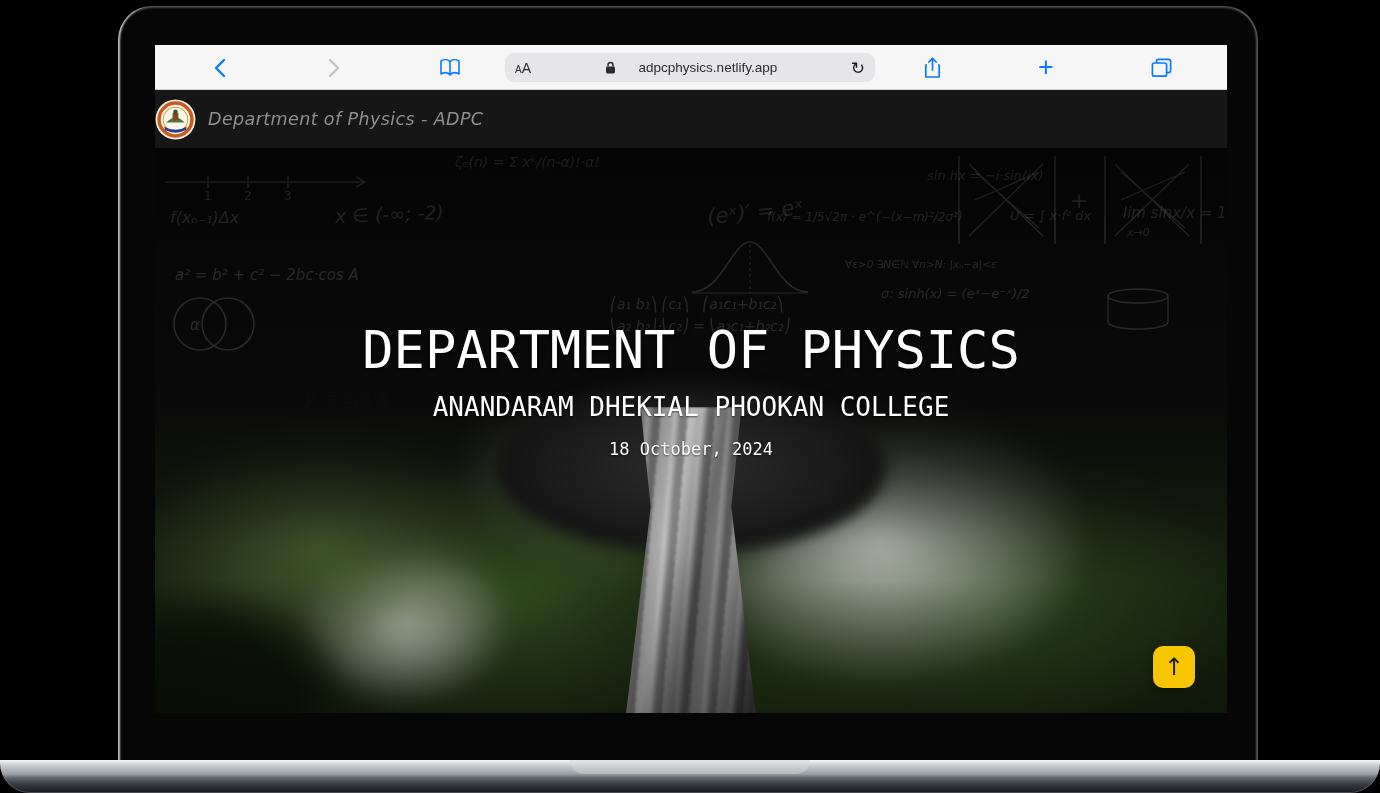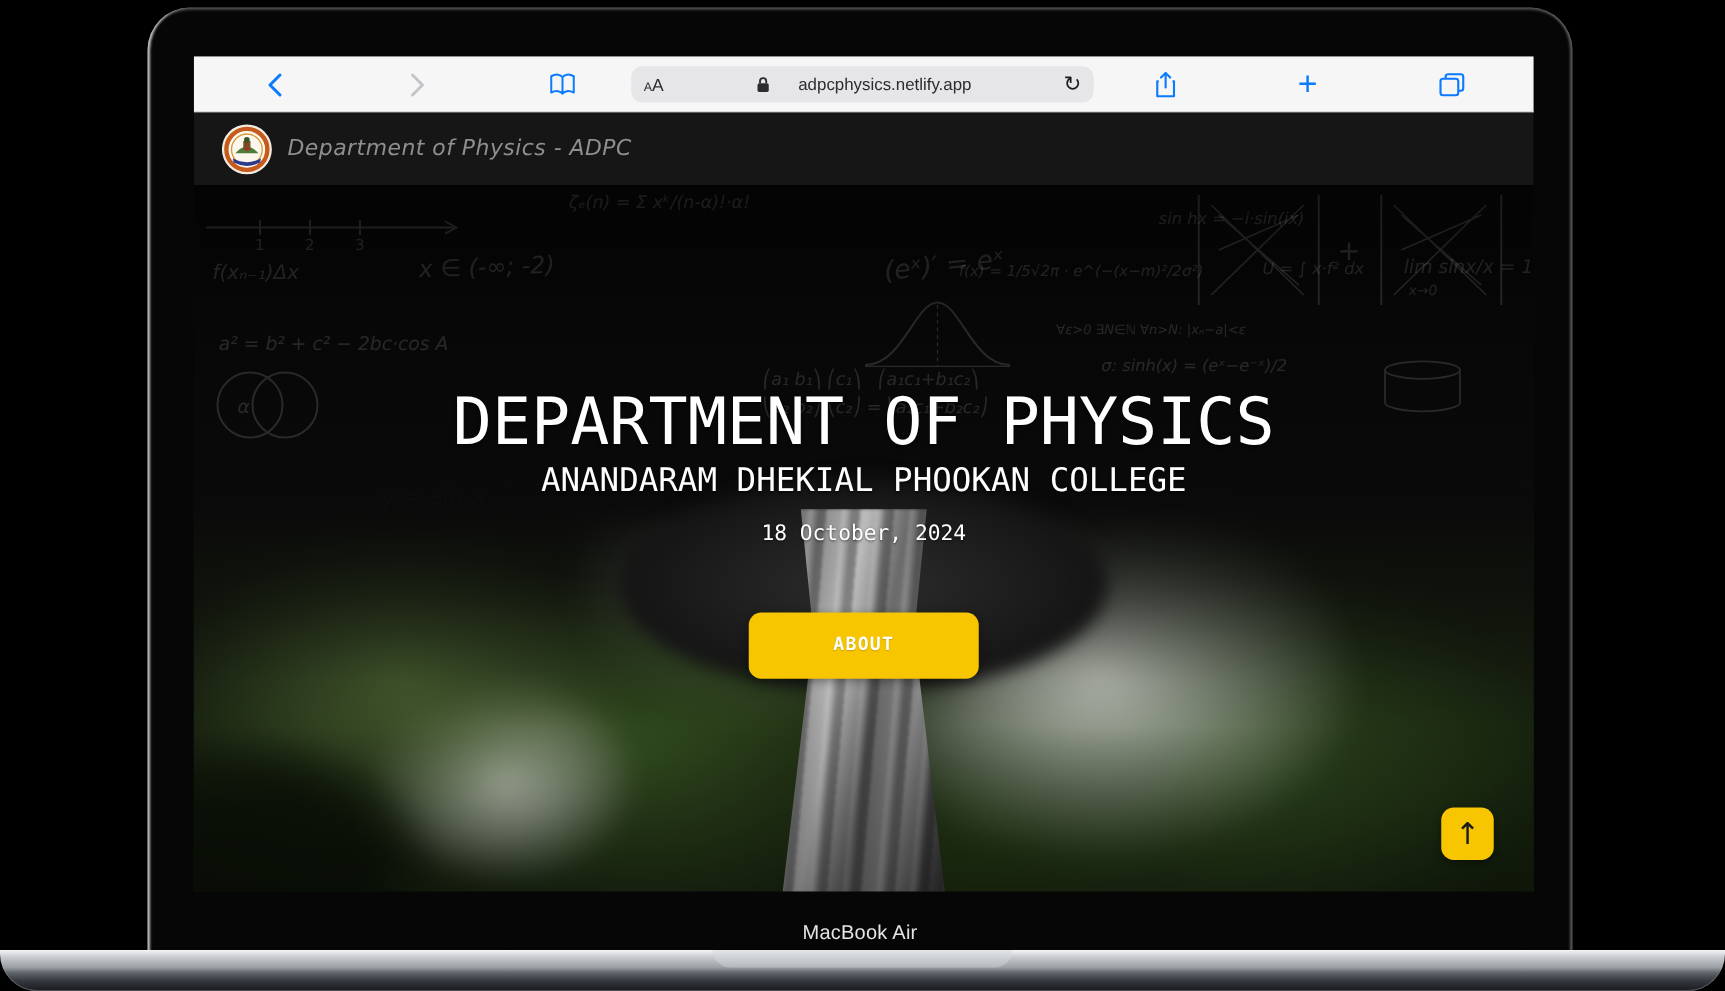--- a/index.html
+++ b/index.html
@@ -54,21 +54,21 @@
   .aa { display:flex; align-items:baseline; color:#2c2c2e; }
   .aa .a1 { font-size:10px; } .aa .a2 { font-size:14px; }
   .url-center { flex:1; display:flex; align-items:center; justify-content:center; gap:23px; }
   .url-text { font-size:13.5px; color:#2c2c2e; }
   .reload { font-size:17px; color:#1c1c1e; font-family:"DejaVu Sans",sans-serif; }
   .plus-glyph { font-size:27px; font-weight:300; color:#0a7aff; line-height:1; }
 
   
   .site-header {
     position:relative; width:100%; height:58px; background:#161616;
-    display:flex; align-items:center; padding-left:22px; gap:12px; z-index:10;
+    display:flex; align-items:center; gap:12px; z-index:10;
   }
   .logo { width:41px; height:41px; border-radius:50%; overflow:hidden; flex:0 0 auto; }
   .site-title {
     color:#8f8f8f; font-size:17.5px; font-style:italic; letter-spacing:.4px;
     font-family:"DejaVu Sans", sans-serif;
   }
 
   
   .hero { position:relative; width:100%; height:565px; overflow:hidden;
           background:linear-gradient(#050505, #0b0b0b 55%, #0d0f0a); }
@@ -116,26 +116,26 @@
     filter:blur(1.3px);
   }
 
   .hero-shade {
     position:absolute; inset:0; z-index:4; pointer-events:none;
     background:
       radial-gradient(130% 110% at 50% 38%, transparent 55%, rgba(0,0,0,.48) 100%),
       linear-gradient(180deg, rgba(0,0,0,.30), transparent 22%, transparent 70%, rgba(0,0,0,.35));
   }
 
-  .hero-text { position:absolute; left:0; right:0; top:160px; z-index:5;
+  .hero-text { position:absolute; left:0; right:0; top:172px; z-index:5;
                text-align:center; color:#fff;
                font-family:"DejaVu Sans Mono", monospace; }
   .hero-title { font-size:52px; font-weight:400; letter-spacing:0;
                 text-shadow:0 2px 3px rgba(0,0,0,.55); }
-  .hero-subtitle { font-size:26px; margin-top:2px; text-shadow:0 1px 2px rgba(0,0,0,.55); }
+  .hero-subtitle { font-size:26px; margin-top:12px; text-shadow:0 1px 2px rgba(0,0,0,.55); }
   .hero-date { font-size:17px; margin-top:17px; text-shadow:0 1px 2px rgba(0,0,0,.55); }
 
   .hero-buttons { position:absolute; left:0; right:0; top:342px; z-index:5;
                   display:flex; justify-content:center; gap:10px; }
   .btn {
     width:184px; height:53px; background:#f7c600; border:none; border-radius:10px;
     color:#fff; font-family:"DejaVu Sans Mono", monospace; font-size:14.5px;
     font-weight:bold; letter-spacing:1px; cursor:pointer;
     display:flex; align-items:center; justify-content:center;
     box-shadow:0 2px 8px rgba(0,0,0,.35); text-shadow:0 1px 1px rgba(0,0,0,.2);
@@ -293,30 +293,26 @@
         <div class="statue"></div>
         <div class="hero-shade"></div>
 
         <div class="hero-text">
           <div class="hero-title">DEPARTMENT OF PHYSICS</div>
           <div class="hero-subtitle">ANANDARAM DHEKIAL PHOOKAN COLLEGE</div>
           <div class="hero-date">18 October, 2024</div>
         </div>
 
         <div class="hero-buttons">
-          <button class="btn">
-            <span class="wrap">ABOUT</span>
-          </button>
         </div>
 
         <button class="scroll-top">
           <span>↑</span>
         </button>
       </div>
     </div>
 
-    <div class="device-label">MacBook Air</div>
   </div>
 
   <div class="base">
     <div class="base-notch"></div>
   </div>
 </div>
 
 </body></html>

